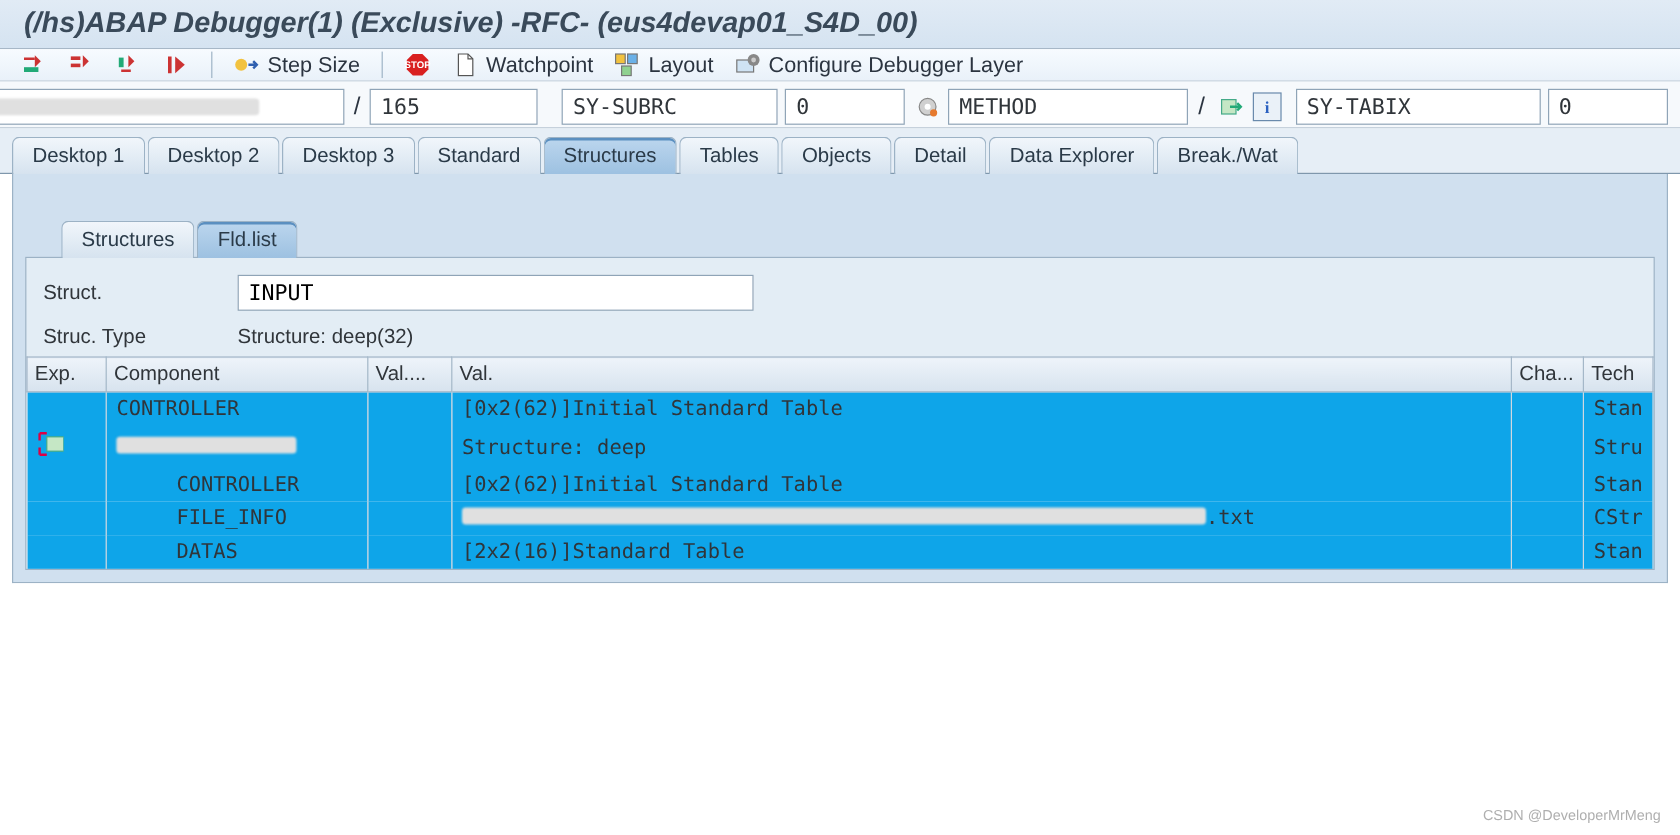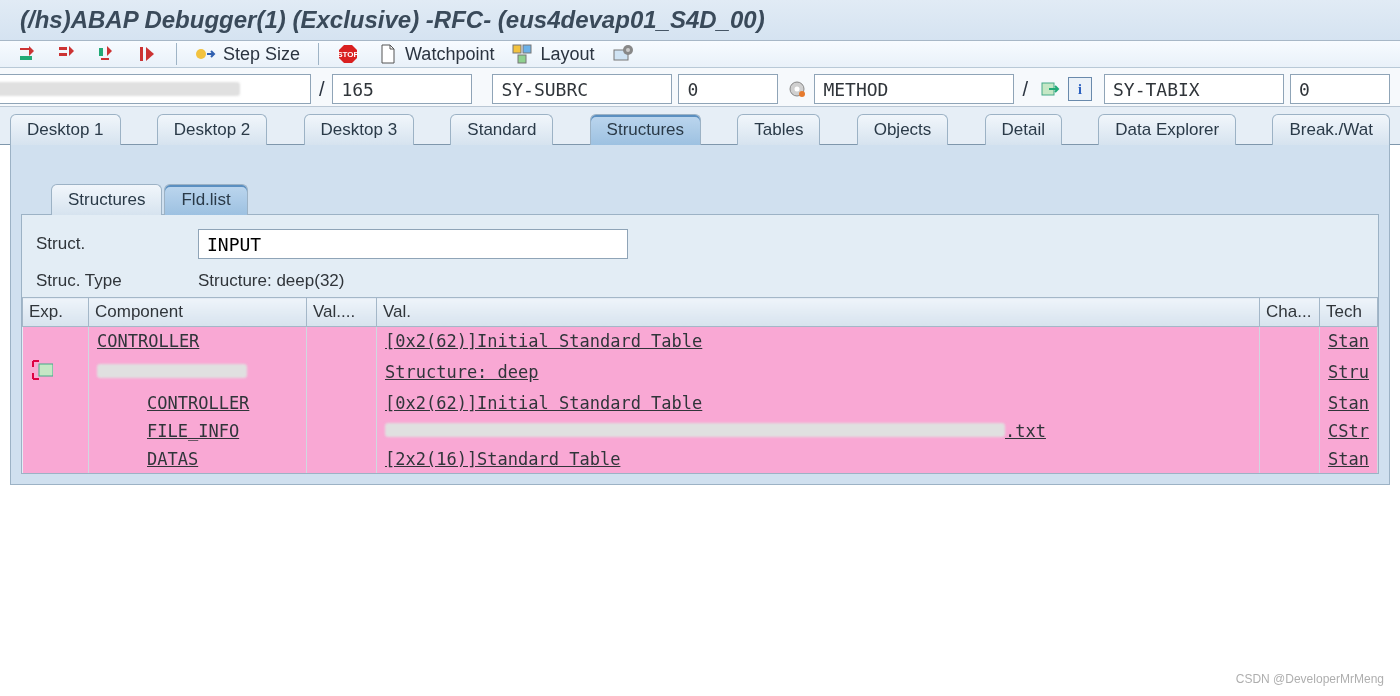--- a/index.html
+++ b/index.html
@@ -9,34 +9,34 @@
   .titlebar { background:linear-gradient(#e1ebf5,#d5e3f1); padding:6px 20px; font-style:italic; font-weight:bold; font-size:24px; color:#3a4a5a; border-bottom:1px solid #a7b7c7; }
   .toolbar  { background:linear-gradient(#f7fbff,#e9f1f9); padding:0 10px; display:flex; align-items:center; gap:6px; border-bottom:1px solid #b9c9d7; }
   .tbtn { display:inline-flex; align-items:center; gap:6px; padding:2px 6px; cursor:pointer; font-size:18px; color:#2b3440; }
   .vsep { width:1px; height:22px; background:#9fb4c6; margin:0 6px; }
 
   .loc-area { padding:6px 10px 2px; display:flex; flex-direction:row; gap:8px; background:#f6f9fc; border-bottom:1px solid #bac7d4;justify-content:flex-end; }
   .loc-row  { display:flex; align-items:center; gap:6px; }
   .fld { background:#fff; border:1px solid #8fa4b7; padding:3px 8px; font-family:Consolas,monospace; font-size:18px; height:30px; display:flex; align-items:center; overflow:hidden; white-space:nowrap; }
   .slash { font-size:20px; color:#2b3440; padding:0 2px; }
 
-  .tabstrip { display:flex; align-items:flex-end; gap:2px; background:#e6eef6; padding:6px 10px 0; border-bottom:1px solid #7f97ac;justify-content:space-between; }
+  .tabstrip { display:flex; align-items:flex-end; gap:2px; background:#e6eef6; padding:6px 10px 0; border-bottom:1px solid #7f97ac; }
   .tabstrip2 { display:flex; align-items:flex-end; gap:2px; padding:0 0 0 30px; }
   .tab { padding:5px 16px; font-size:17px; color:#2a3a48; background:linear-gradient(#f1f6fb,#d6e3ef); border:1px solid #9cb2c5; border-bottom:none; border-radius:6px 6px 0 0; cursor:pointer; position:relative; bottom:-1px; }
   .tab.active { background:linear-gradient(#bcd6ee,#9dc1e1); font-weight:normal; box-shadow:inset 0 2px 0 #5b8fc0; }
 
   .body-pane { background:#d0e0ef; padding:38px 10px 10px; border:1px solid #9cb2c5; border-top:none; margin:0 10px; }
   .inner { background:#e3edf5; border:1px solid #9cb2c5; padding:8px 0 0; }
   .form-row { display:flex; align-items:center; gap:12px; padding:6px 14px; font-size:17px; }
   .form-row label { width:150px; }
 
   .tbl { width:100%; border-collapse:collapse; font-size:17px; }
   .tbl th { background:linear-gradient(#eef4fa,#d7e3ee); border:1px solid #a4b7c8; padding:4px 6px; text-align:left; font-weight:normal; }
   .tbl td { border-right:1px solid #d0d8e0; padding:4px 8px; font-family:Consolas,monospace; white-space:nowrap; }
-  .tbl tbody tr { background:#f9a8d4;text-decoration:underline; }
+  .tbl tbody tr { background:#0ea5e9; }
 
   .iconsq { display:inline-flex; width:22px; height:22px; align-items:center; justify-content:center; }
   svg { display:block; }
 
   .redacted { display:inline-block; background:#e0e0e0; border-radius:3px; height:14px; filter:blur(1px); }
   .watermark { position:fixed; right:16px; bottom:10px; color:rgba(120,120,120,.6); font-size:12px; pointer-events:none; }
 </style>
 </head>
 <body>
 
@@ -117,20 +117,21 @@
     <span>Layout</span>
   </span>
   <span class="tbtn">
     <span class="iconsq">
         <svg width="22" height="20">
           <rect x="2" y="6" width="14" height="10" fill="#cfe3f4" stroke="#777"></rect>
           <circle cx="16" cy="6" r="5" fill="#888"></circle>
           <circle cx="16" cy="6" r="2" fill="#ccc"></circle>
         </svg>
       </span>
+    <span>Configure Debugger Layer</span>
   </span>
 </div>
 
 <div class="loc-area">
   <div class="loc-row">
     <span class="iconsq">
         <svg width="18" height="18">
           <rect x="2" y="2" width="14" height="14" fill="#cfe3f4" stroke="#5a7a9a"></rect>
           <rect x="4" y="5" width="10" height="2" fill="#5a7a9a"></rect>
           <rect x="4" y="9" width="10" height="2" fill="#5a7a9a"></rect>
@@ -165,21 +166,21 @@
           <rect x="1" y="4" width="12" height="12" fill="#c5e7c5" stroke="#4a8"></rect>
           <path d="M8 10h9m-3 -3l3 3-3 3" stroke="#2a7" stroke-width="2" fill="none"></path>
         </svg>
       </span>
     <span class="iconsq" style="border:1px solid #6a8aac;background:#eaf1f8;width:24px;height:24px">
         <svg width="18" height="18">
           <text x="9" y="14" font-size="14" font-weight="bold" fill="#2a60c0" text-anchor="middle" font-family="Georgia">i</text>
         </svg>
       </span>
     <span style="flex:1"></span>
-    <span class="fld" style="width:180px">SY-TABIX</span>
+    <span class="fld" style="width:204px">SY-TABIX</span>
     <span class="fld" style="width:100px">0</span>
   </div>
 </div>
 
 <div class="tabstrip" id="main-tabs">
     <div class="tab">Desktop 1</div>
     <div class="tab">Desktop 2</div>
     <div class="tab">Desktop 3</div>
     <div class="tab">Standard</div>
     <div class="tab active">Structures</div>

